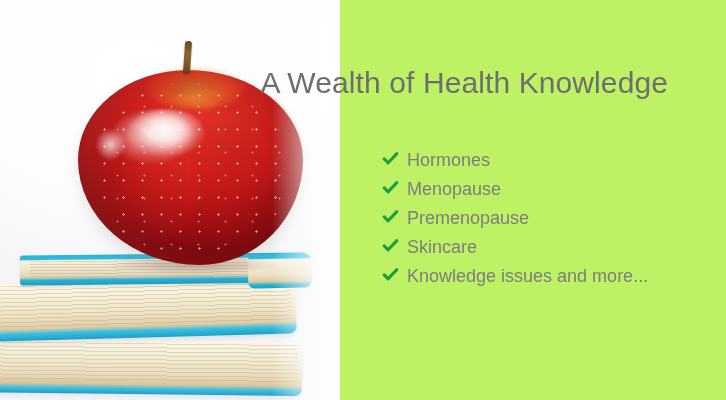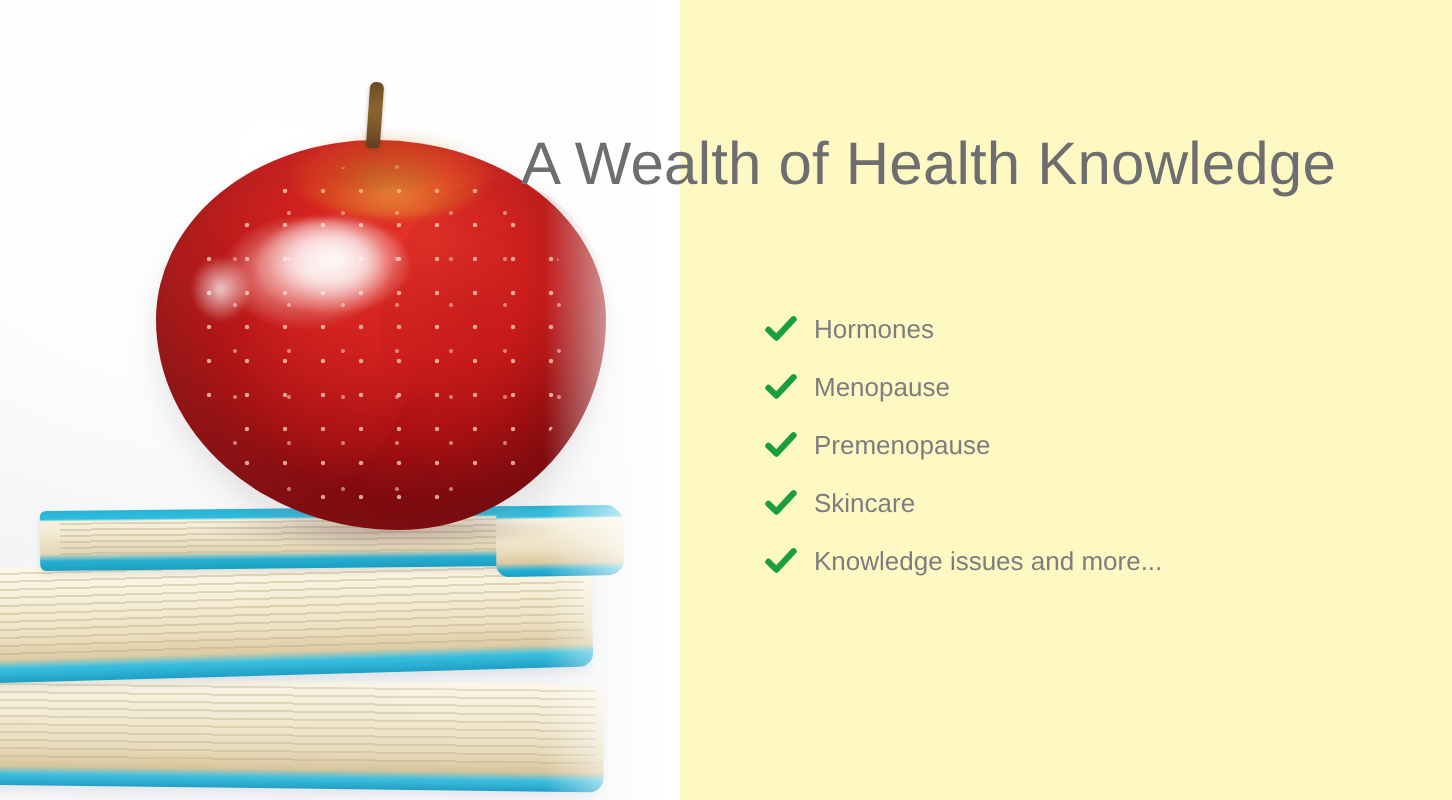--- a/index.html
+++ b/index.html
@@ -9,21 +9,21 @@
   }
   body {
     font-family: "Liberation Sans", sans-serif;
   }
 
   .banner {
     position: relative;
     width: 726px;
     height: 400px;
     overflow: hidden;
-    background: #fef9c3;
+    background: #bef264;
   }
 
   
   .photo {
     position: absolute;
     left: 0;
     top: 0;
     width: 340px;
     height: 400px;
     background:
@@ -259,24 +259,23 @@
     position: absolute;
     left: 382px;
     top: 150px;
     z-index: 70;
     margin: 0;
     padding: 0;
     list-style: none;
   }
   .check-item {
     display: flex;
-    align-items: center;
     height: 29px;
     color: #7d7d7f;
-    font-size: 13px;
+    font-size: 18px;
     font-weight: 400;
     white-space: nowrap;
   }
   .check-icon {
     display: inline-flex;
     align-items: center;
     justify-content: center;
     width: 17px;
     height: 17px;
     margin-right: 8px;

